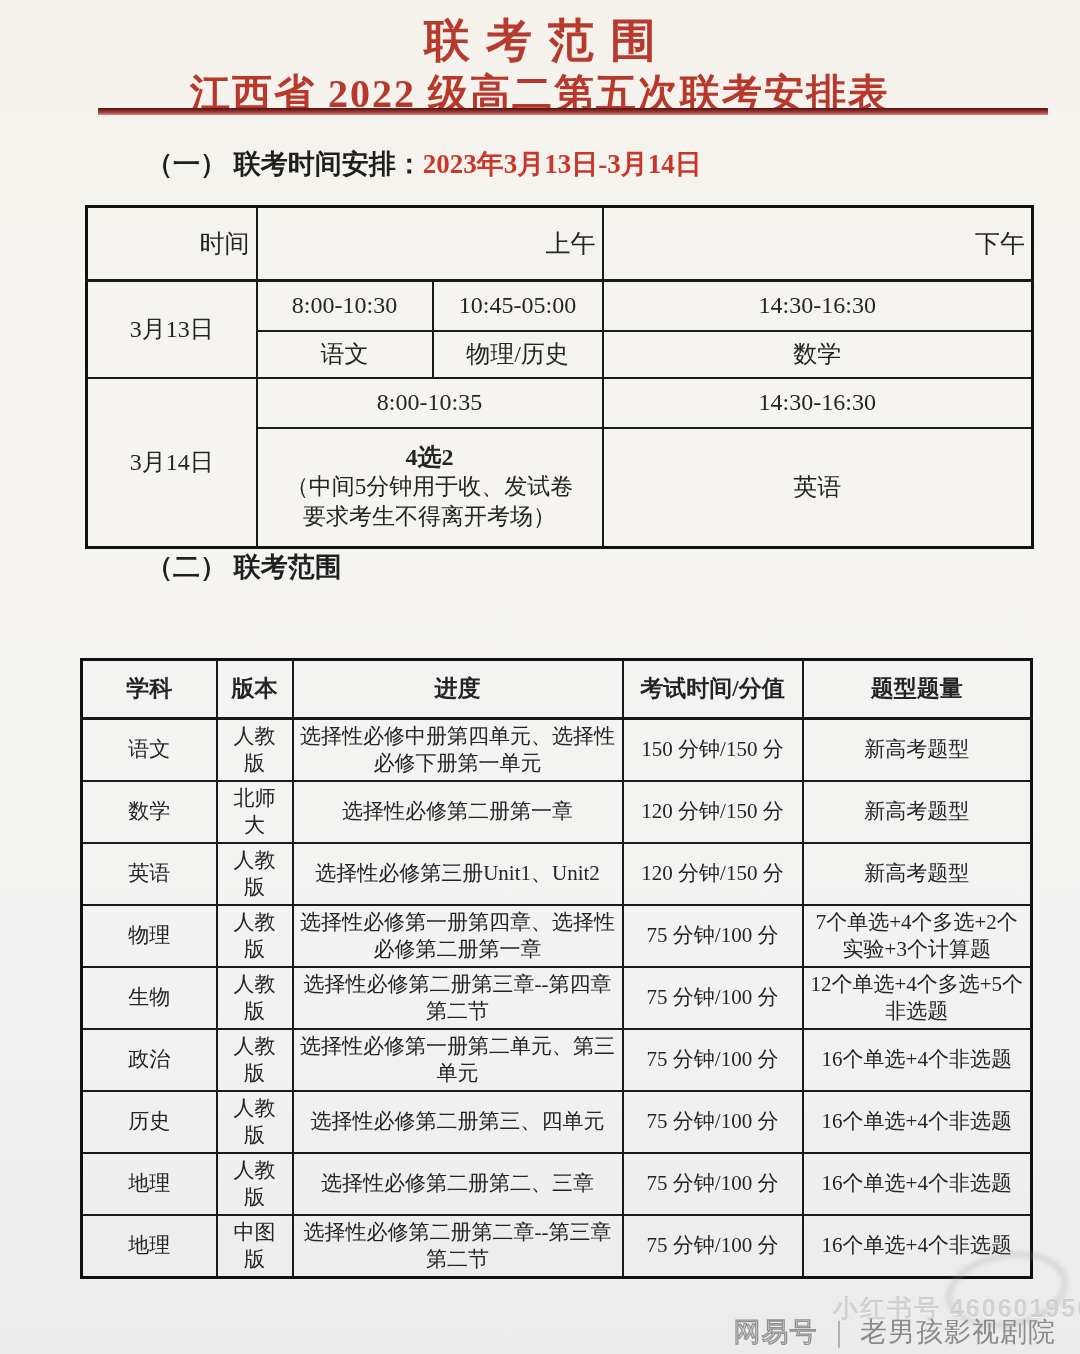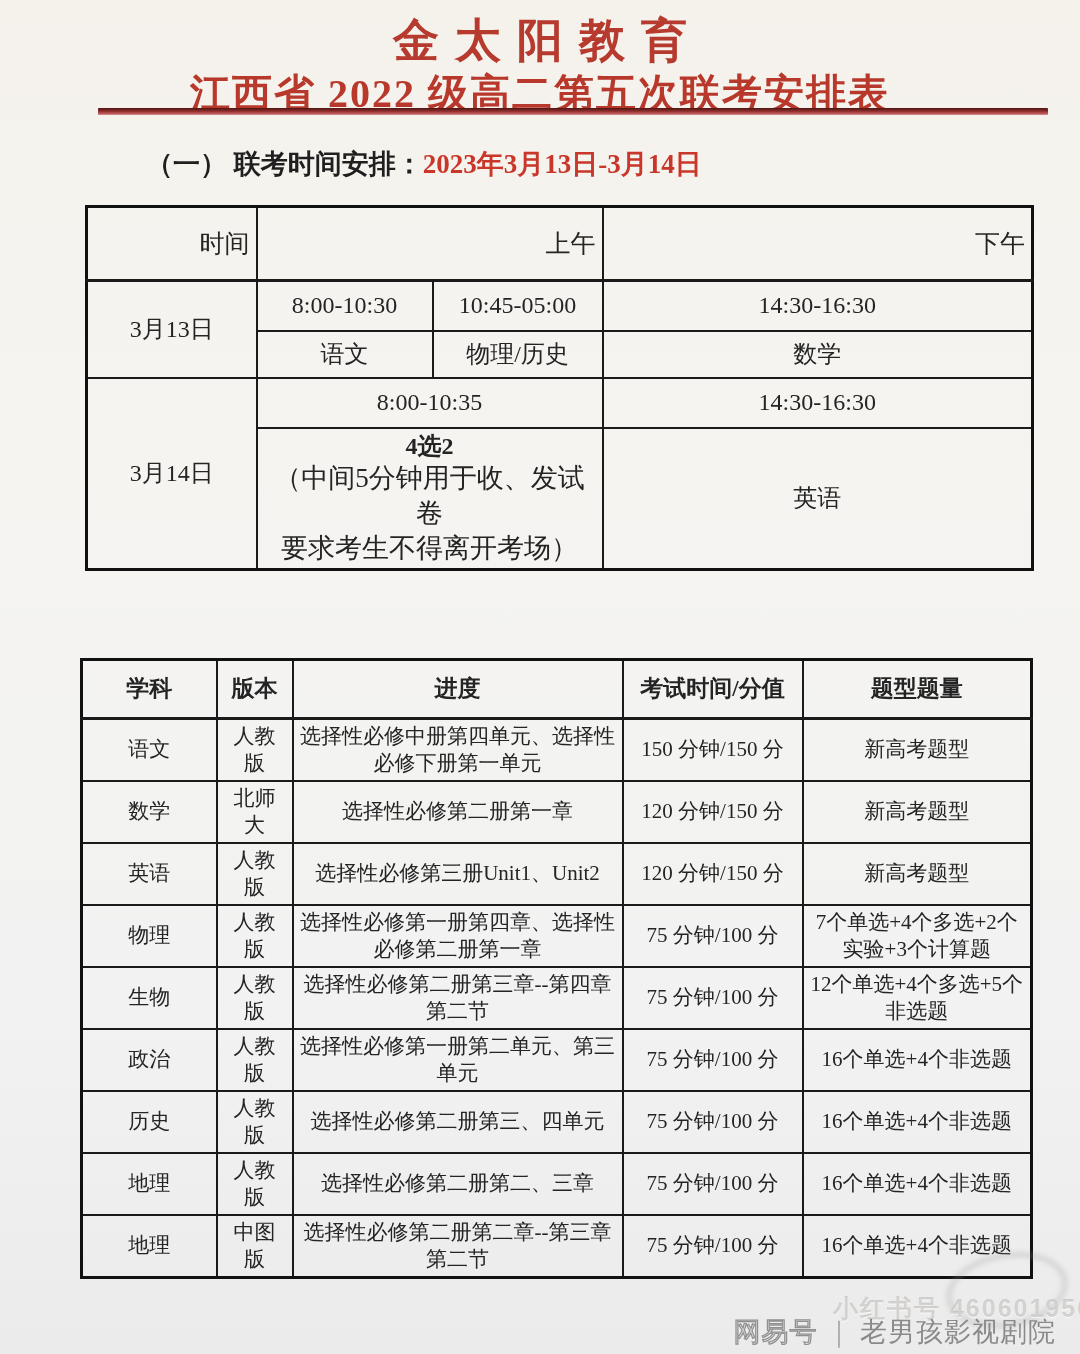--- a/index.html
+++ b/index.html
@@ -52,21 +52,21 @@
     border:3px solid #111;
     font-size:24px;
   }
   .schedule-table td.hdr { font-size:25px; border-bottom-width:3px;text-align:right; }
   .t1-r1 { height:74px; }
   .t1-r2 { height:50px; }
   .t1-r3 { height:47px; }
   .t1-r4 { height:50px; }
   .t1-r5 { height:120px; }
   .choose-title { font-weight:bold; font-size:24px; line-height:1.25; }
-  .choose-note  { font-size:27px; line-height:1.3; }
+  .choose-note  { font-size:23px; line-height:1.3; }
   
   .scope-table {
     position:absolute; left:80px; top:627px; width:950px;
     border:3px solid #111;
     font-size:21px;
     margin-top:31px;
   }
   .scope-table td { line-height:1.3; }
   .scope-table .hdr-row td {
     height:52px; font-size:23px; font-weight:bold; border-bottom-width:3px;
@@ -96,21 +96,21 @@
     border-radius:50%;
     transform:rotate(-10deg);
     filter:blur(2px);
   }
 </style>
 </head>
 <body>
 
 <div class="page">
 
-  <div class="doc-title">金太阳教育</div>
+  <div class="doc-title">联考范围</div>
   <div class="doc-subtitle">江西省 2022 级高二第五次联考安排表</div>
   <div class="red-rule"></div>
 
   <div class="section-heading section-1">
     <span>（一） 联考时间安排：</span><span class="date-red">2023年3月13日-3月14日</span>
   </div>
 
   <table class="schedule-table">
     <colgroup>
       <col style="width:170px">
@@ -144,20 +144,23 @@
       <td colspan="2">
         <div class="choose-title">4选2</div>
         <div class="choose-note">（中间5分钟用于收、发试卷</div>
         <div class="choose-note">要求考生不得离开考场）</div>
       </td>
       <td>英语</td>
     </tr>
   </tbody>
     </table>
 
+  <div class="section-heading section-2">
+    <span>（二） 联考范围</span>
+  </div>
 
   <table class="scope-table">
     <colgroup>
       <col style="width:135px">
         <col style="width:76px">
         <col style="width:330px">
         <col style="width:180px">
         <col style="width:229px">
     </colgroup>
     <tbody>

